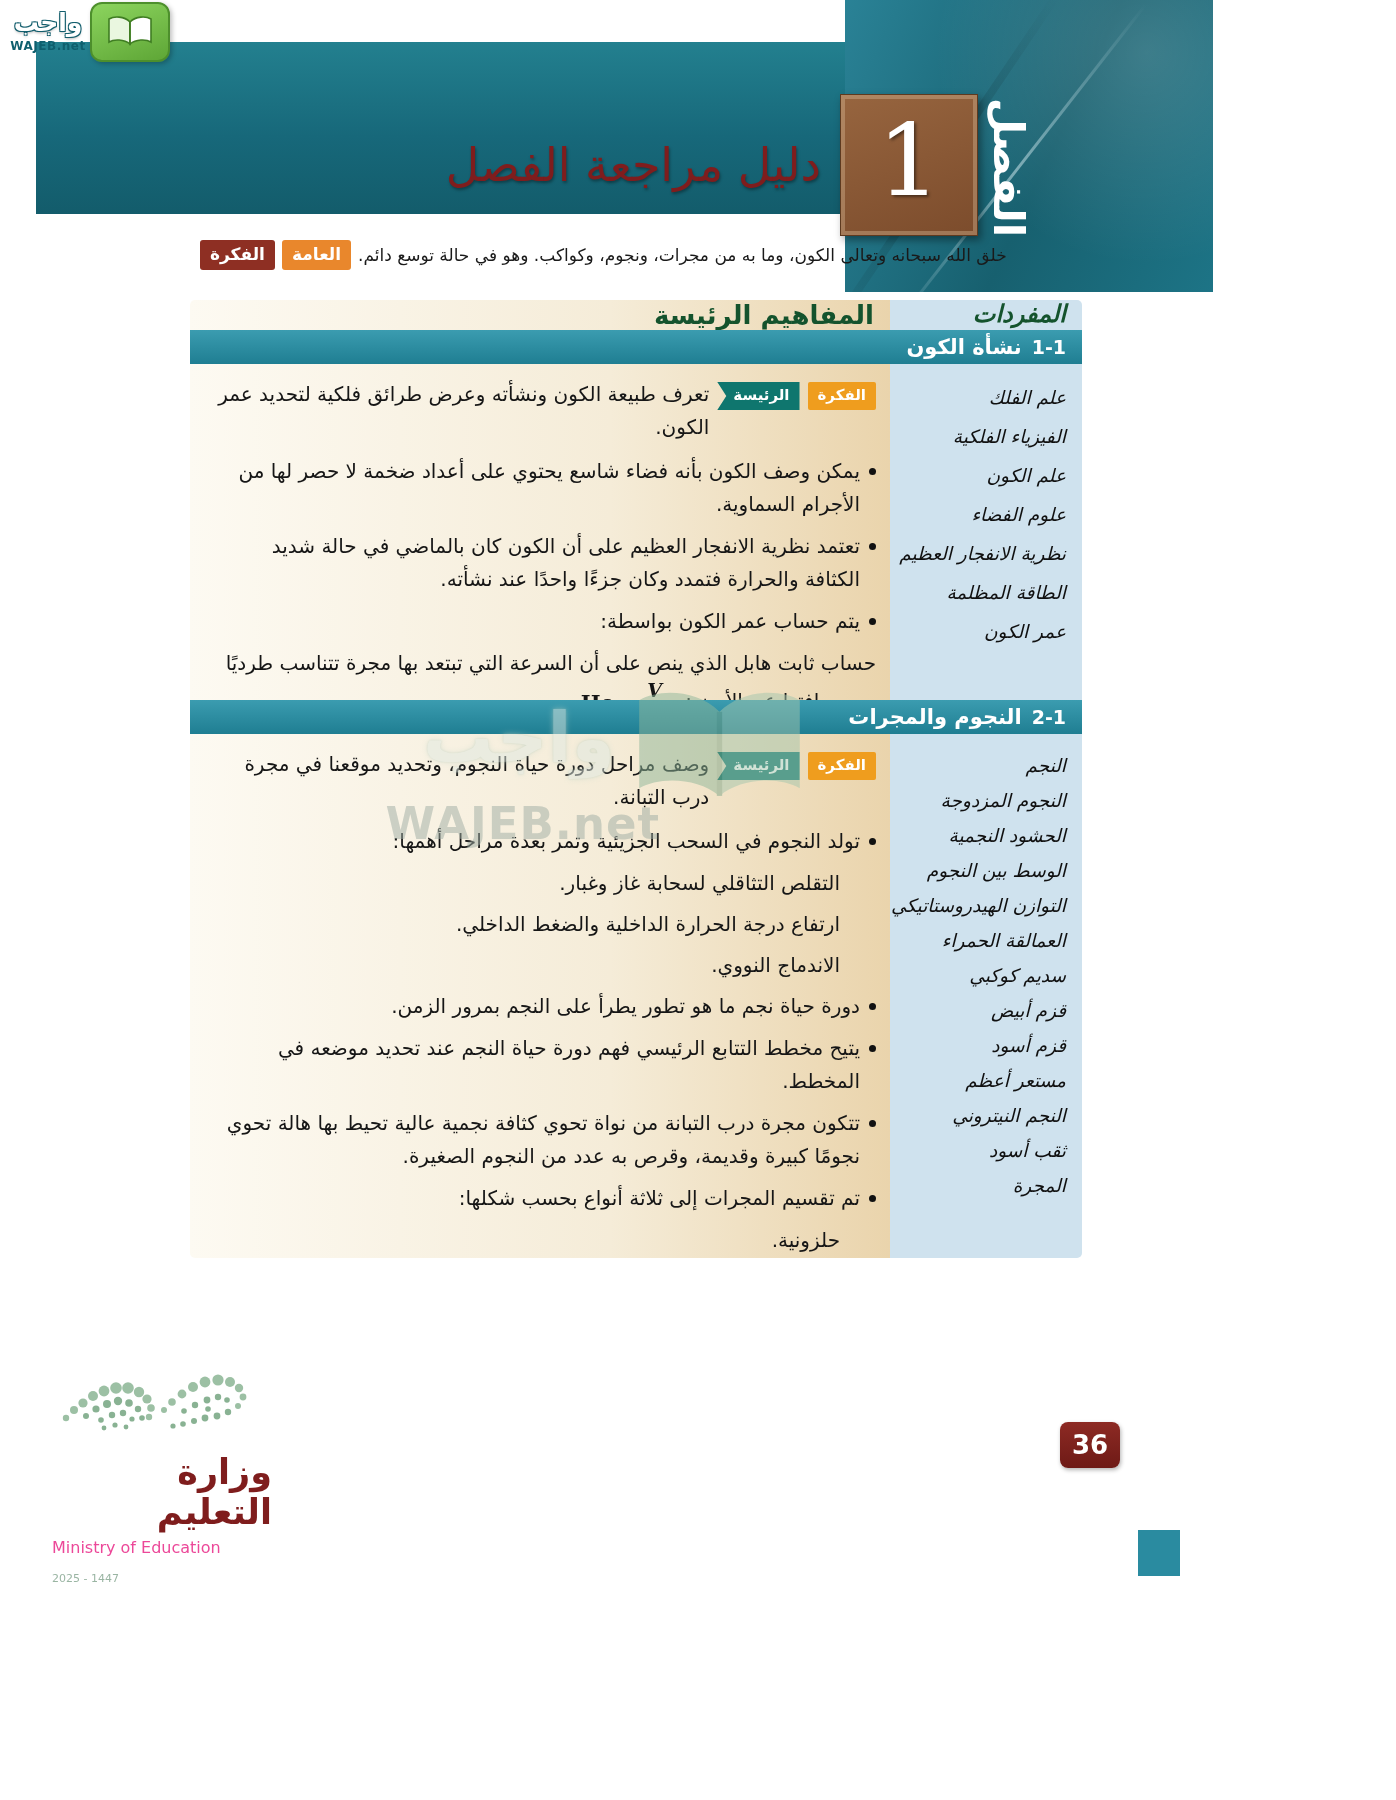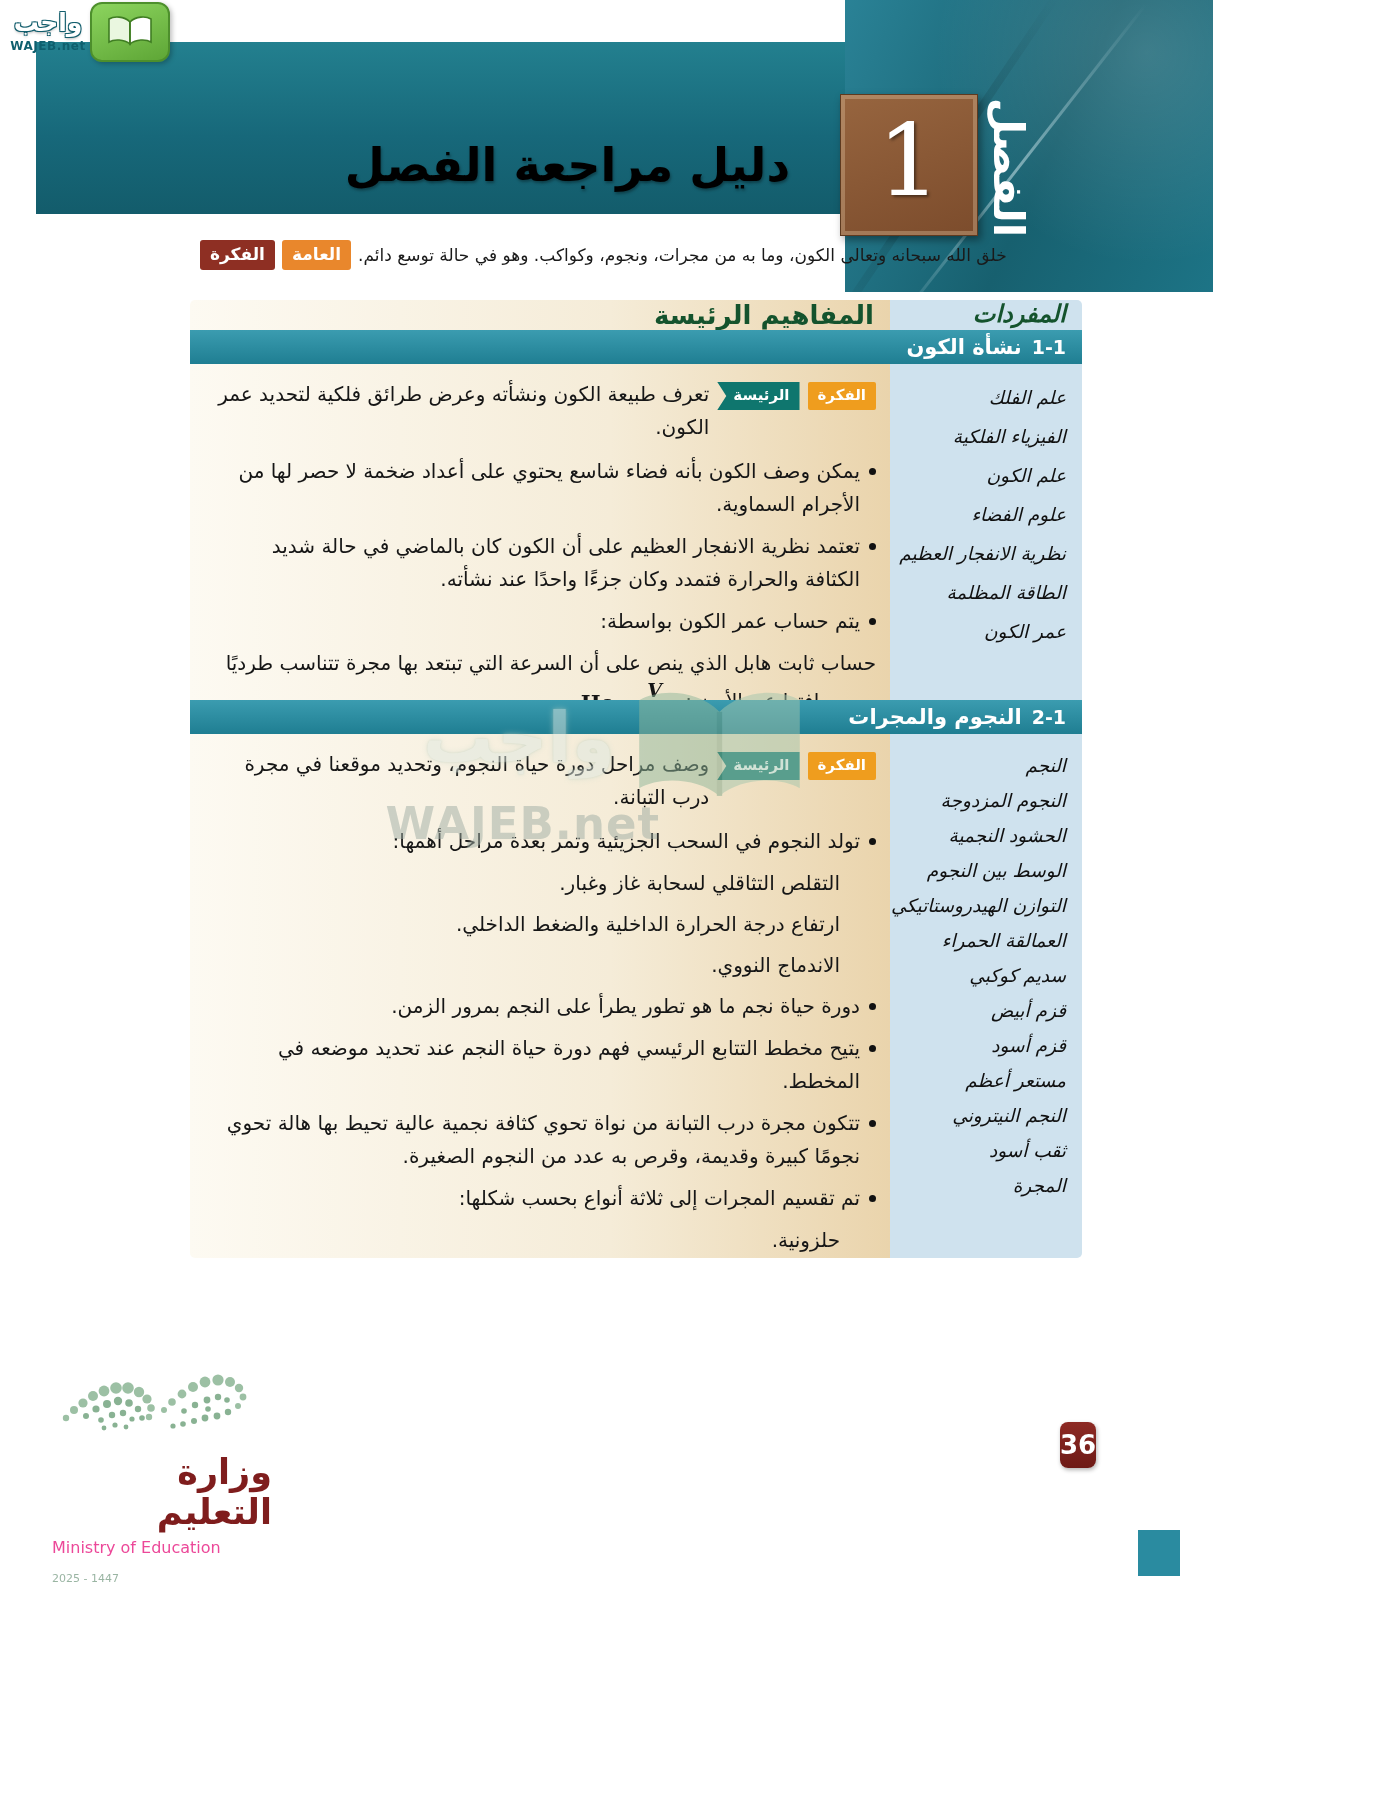--- a/index.html
+++ b/index.html
@@ -14,21 +14,21 @@
       radial-gradient(circle at 82% 18%,rgba(255,255,255,.16),transparent 55%),
       linear-gradient(115deg,#2a8296 0%,#17606f 55%,#1d7486 100%);
     overflow:hidden;}
   .banner-corner::after{content:"";position:absolute;left:170px;top:-40px;width:3px;height:420px;
     background:linear-gradient(rgba(255,255,255,0),rgba(220,242,246,.5),rgba(255,255,255,0));
     transform:rotate(38deg);}
   .banner-corner::before{content:"";position:absolute;left:90px;top:-40px;width:8px;height:420px;
     background:linear-gradient(rgba(0,0,0,0),rgba(0,0,0,.18),rgba(0,0,0,0));
     transform:rotate(34deg);}
 
-  .page-title{position:absolute;top:138px;right:606px;font-size:46px;font-weight:bold;color:#000000;
+  .page-title{position:absolute;top:138px;right:575px;font-size:46px;font-weight:normal;color:#7f1d1d;
     white-space:nowrap;text-shadow:1px 2px 3px rgba(0,0,0,.35);}
 
   .chapter-box{position:absolute;left:840px;top:94px;width:138px;height:142px;
     background:linear-gradient(160deg,#97653f,#7c4c2c);
     border:1px solid #5e3a1f;
     box-shadow:inset 0 0 0 4px rgba(226,199,162,.35),3px 4px 8px rgba(0,0,0,.4);
     display:flex;align-items:center;justify-content:center;z-index:3;}
   .chapter-num{font-family:"DejaVu Serif",serif;font-size:100px;line-height:1;color:#ffffff;
     text-shadow:2px 2px 3px rgba(0,0,0,.45);margin-top:-8px;}
   .chapter-word{position:absolute;left:980px;top:92px;width:58px;height:150px;
@@ -106,21 +106,21 @@
   .vocab-item{font-size:18.5px;color:#101010;white-space:nowrap;}
   .v1 .vocab-item{height:39px;display:flex;align-items:center;}
   .v2 .vocab-item{height:35px;display:flex;align-items:center;margin-left:24px;}
 
   
   .ministry{position:absolute;left:52px;top:1366px;width:220px;}
   .min-ar{font-size:35px;font-weight:bold;color:#7f1d1d;margin-top:10px;letter-spacing:1px;}
   .min-en{font-size:16px;color:#ec4899;margin-top:6px;}
   .min-years{font-size:11px;color:#9ab5a3;margin-top:15px;}
 
-  .page-badge{position:absolute;left:1060px;top:1422px;width:36px;height:46px;border-radius:8px;
+  .page-badge{position:absolute;left:1060px;top:1422px;width:60px;height:46px;border-radius:8px;
     background:linear-gradient(180deg,#8d2a24,#6e1a16);box-shadow:1px 2px 4px rgba(0,0,0,.3);
     display:flex;align-items:center;justify-content:center;color:#fff;font-weight:bold;font-size:26px;}
   .corner-accent{position:absolute;left:1138px;top:1530px;width:42px;height:46px;background:#2a8ba0;}
 </style>
 </head>
 <body>
 
 <div class="page">
 
   <div class="banner-strip"></div>

